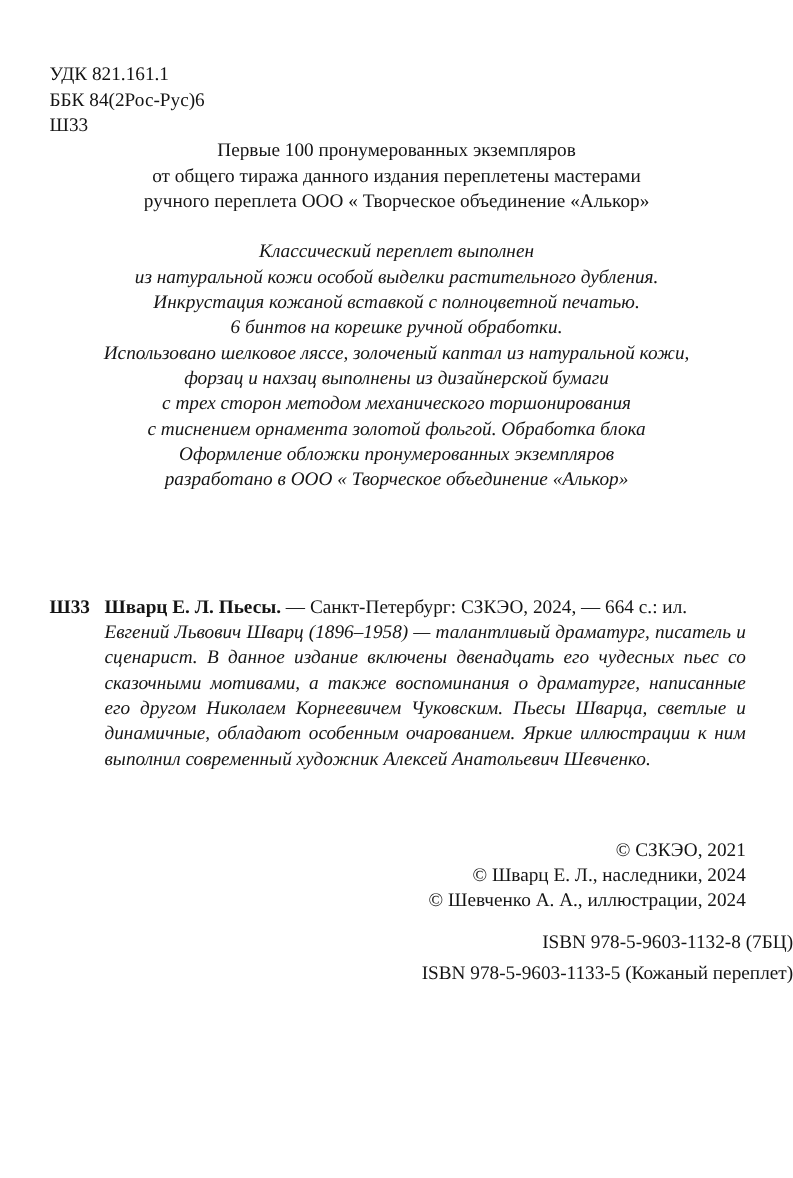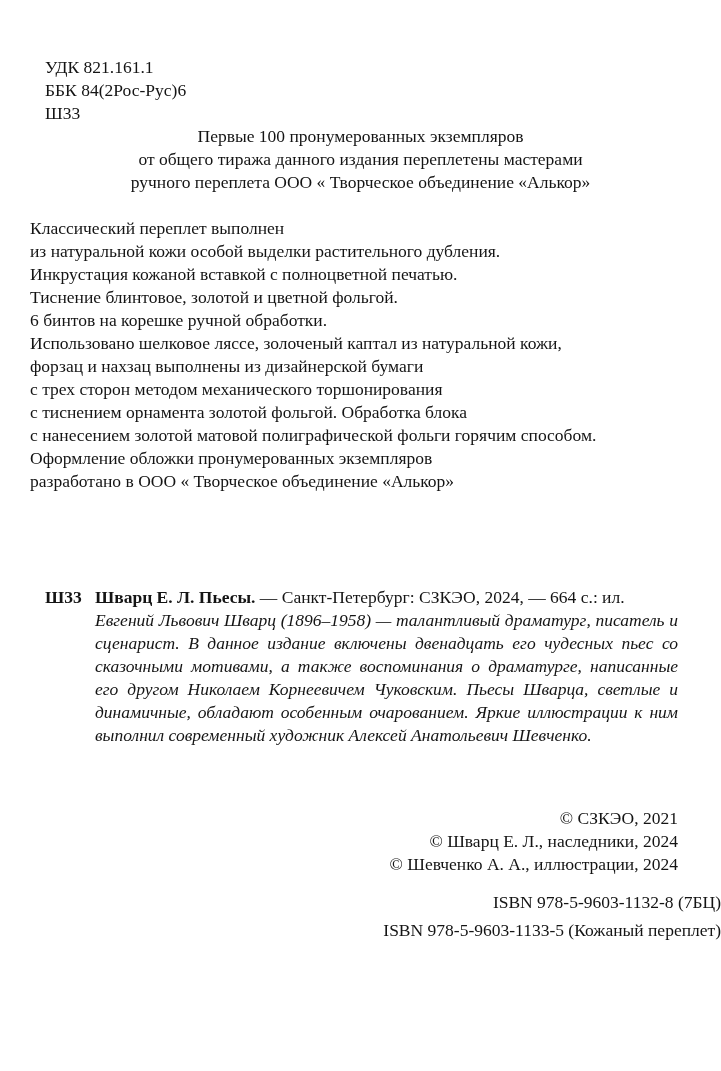--- a/index.html
+++ b/index.html
@@ -24,21 +24,23 @@
   }
   .codes div {
     white-space: nowrap;
   }
   .edition-note {
     text-align: center;
     padding: 0 30px;
   }
   .binding-note {
     margin-top: 23px;
+    text-align: center;
     padding: 0 30px;
+    font-style: italic;
   }
   .catalog {
     position: relative;
     margin-top: 93px;
     margin-left: 45px;
     margin-right: 43px;
     padding-left: 50px;
   }
   .catalog .code {
     position: absolute;
@@ -79,27 +81,25 @@
   <div class="edition-note">
     <div>Первые 100 пронумерованных экземпляров</div>
     <div>от общего тиража данного издания переплетены мастерами</div>
     <div>ручного переплета ООО « Творческое объединение «Алькор»</div>
   </div>
 
   <div class="binding-note">
     <div>Классический переплет выполнен</div>
     <div>из натуральной кожи особой выделки растительного дубления.</div>
     <div>Инкрустация кожаной вставкой с полноцветной печатью.</div>
-    <div>Тиснение блинтовое, золотой и цветной фольгой.</div>
     <div>6 бинтов на корешке ручной обработки.</div>
     <div>Использовано шелковое ляссе, золоченый каптал из натуральной кожи,</div>
     <div>форзац и нахзац выполнены из дизайнерской бумаги</div>
     <div>с трех сторон методом механического торшонирования</div>
     <div>с тиснением орнамента золотой фольгой. Обработка блока</div>
-    <div>с нанесением золотой матовой полиграфической фольги горячим способом.</div>
     <div>Оформление обложки пронумерованных экземпляров</div>
     <div>разработано в ООО « Творческое объединение «Алькор»</div>
   </div>
 
   <div class="catalog">
     <span class="code">Ш33</span>
     <div class="lead"><b>Шварц Е. Л. Пьесы.</b><span> — Санкт-Петербург: СЗКЭО, 2024, — 664 с.: ил.</span></div>
     <div class="annotation">Евгений Львович Шварц (1896–1958) — талантливый драматург, писатель и сценарист. В данное издание включены двенадцать его чудесных пьес со сказочными мотивами, а также воспоминания о драматурге, написанные его другом Николаем Корнеевичем Чуковским. Пьесы Шварца, светлые и динамичные, обладают особенным очарованием. Яркие иллюстрации к ним выполнил современный художник Алексей Анатольевич Шевченко.</div>
   </div>
 

